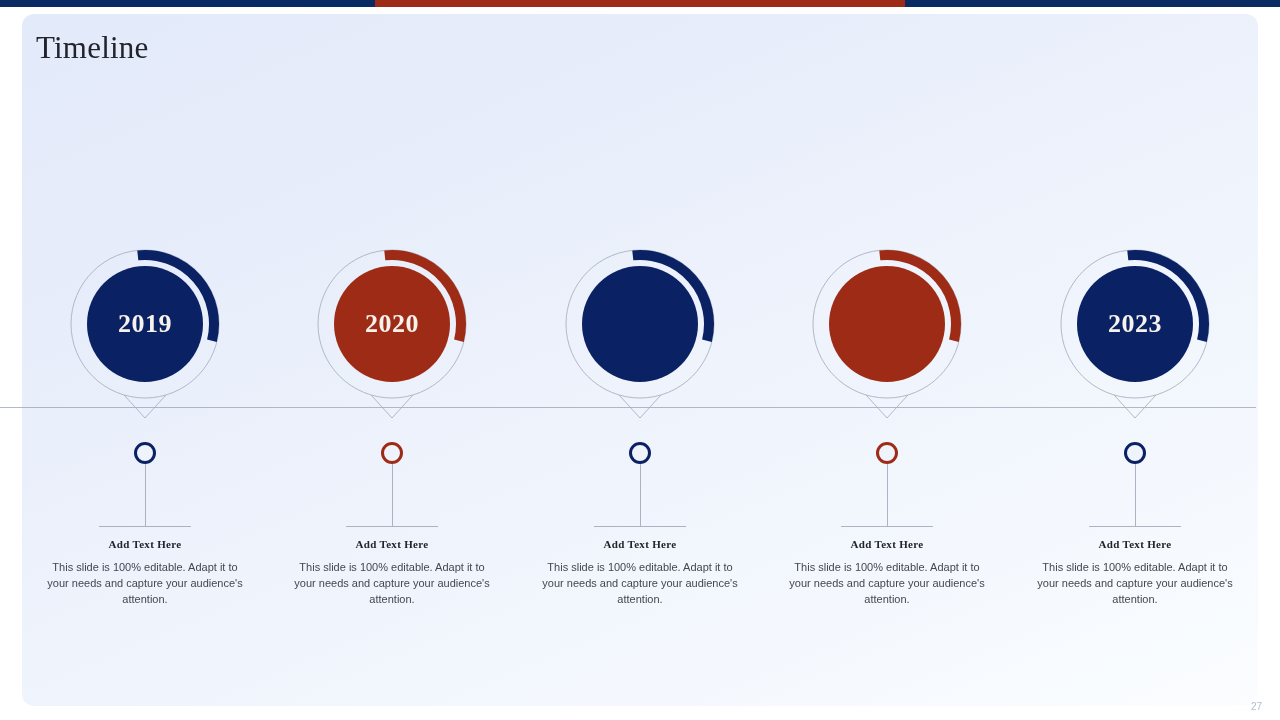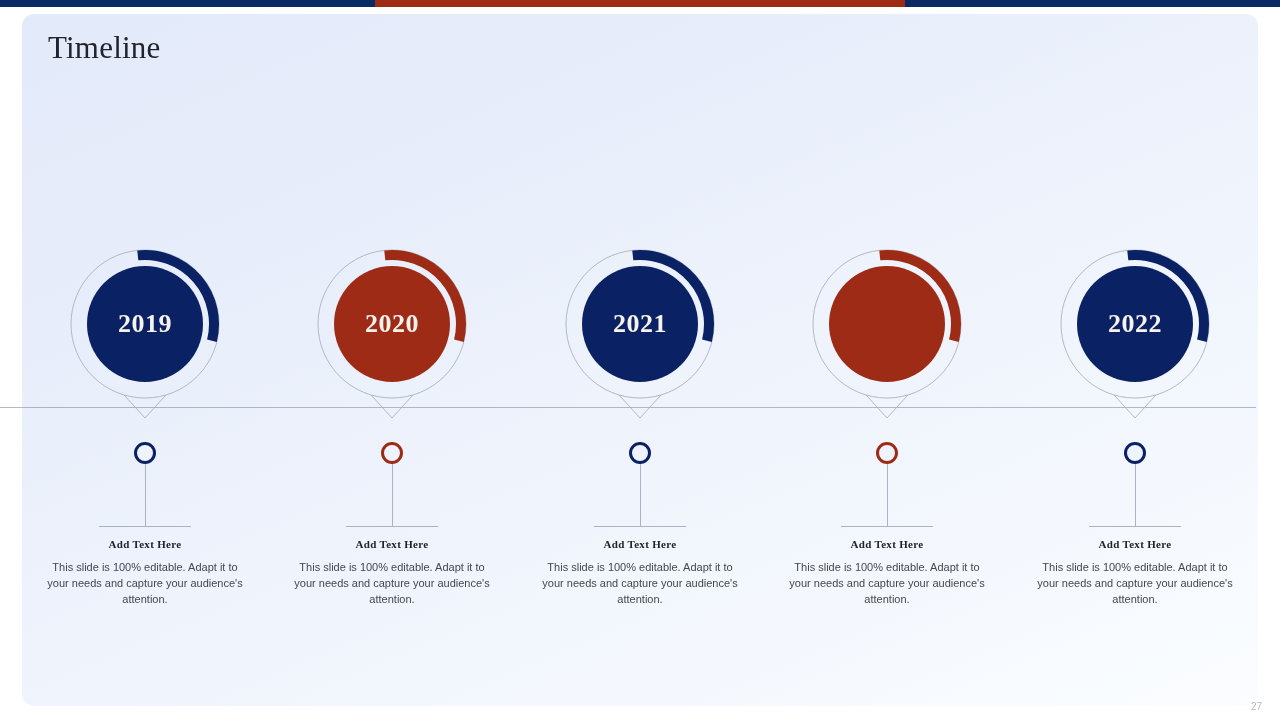--- a/index.html
+++ b/index.html
@@ -201,21 +201,21 @@
 
 <div id="slide">
 
   <div class="top-strip">
     <div class="strip-seg strip-left" style="background: rgb(10, 42, 99); width: 375px;"></div>
     <div class="strip-seg strip-mid" style="background: rgb(158, 43, 22); width: 530px;"></div>
     <div class="strip-seg strip-right" style="background: rgb(10, 42, 99); width: auto; flex: 1 1 auto;"></div>
   </div>
 
   <div class="card" style="background: linear-gradient(157deg, rgb(227, 234, 249) 0%, rgb(230, 236, 250) 22%, rgb(238, 243, 252) 52%, rgb(244, 248, 254) 78%, rgb(251, 253, 255) 100%);">
-    <div class="page-title" style="color: rgb(33, 36, 44); margin-left: 12px;">Timeline</div>
+    <div class="page-title" style="color: rgb(33, 36, 44);">Timeline</div>
   </div>
 
   <div class="axis-line" style="background: rgb(154, 163, 180);"></div>
 
   <div class="stage">
       <div class="node" style="left: 145px;">
         <div class="badge">
           <svg width="164" height="184" viewBox="0 0 164 184">
             <circle cx="82" cy="82" r="74" fill="none" stroke="#a9b2c2" stroke-width="0.9"></circle>
             <path d="M 61 152.95773389842716 L 82 176 L 103 152.95773389842716" fill="none" stroke="#a9b2c2" stroke-width="0.9" stroke-linejoin="miter"></path>
@@ -251,21 +251,20 @@
         </div>
       </div>
       <div class="node" style="left: 640px;">
         <div class="badge">
           <svg width="164" height="184" viewBox="0 0 164 184">
             <circle cx="82" cy="82" r="74" fill="none" stroke="#a9b2c2" stroke-width="0.9"></circle>
             <path d="M 61 152.95773389842716 L 82 176 L 103 152.95773389842716" fill="none" stroke="#a9b2c2" stroke-width="0.9" stroke-linejoin="miter"></path>
             <path d="M 74.79 13.38 A 69 69 0 0 1 148.95 98.69" fill="none" stroke="#0a2164" stroke-width="10" stroke-linecap="butt"></path>
             <circle cx="82" cy="82" r="58" fill="#0a2164"></circle>
           </svg>
-          <div class="year-label" style="color: rgb(247, 243, 236);">2021</div>
         </div>
         <div class="marker" style="border-color: rgb(10, 33, 100);"></div>
         <div class="drop-line" style="background: rgb(154, 163, 180);"></div>
         <div class="caption-bar" style="background: rgb(154, 163, 180);"></div>
         <div class="caption">
           <div class="caption-title" style="color: rgb(33, 36, 44);">Add Text Here</div>
           <div class="caption-body" style="color: rgb(68, 71, 79);">This slide is 100% editable. Adapt it to your needs and capture your audience's attention.</div>
         </div>
       </div>
       <div class="node" style="left: 887px;">
@@ -286,21 +285,21 @@
         </div>
       </div>
       <div class="node" style="left: 1135px;">
         <div class="badge">
           <svg width="164" height="184" viewBox="0 0 164 184">
             <circle cx="82" cy="82" r="74" fill="none" stroke="#a9b2c2" stroke-width="0.9"></circle>
             <path d="M 61 152.95773389842716 L 82 176 L 103 152.95773389842716" fill="none" stroke="#a9b2c2" stroke-width="0.9" stroke-linejoin="miter"></path>
             <path d="M 74.79 13.38 A 69 69 0 0 1 148.95 98.69" fill="none" stroke="#0a2164" stroke-width="10" stroke-linecap="butt"></path>
             <circle cx="82" cy="82" r="58" fill="#0a2164"></circle>
           </svg>
-          <div class="year-label" style="color: rgb(247, 243, 236);">2022</div>
+          <div class="year-label" style="color: rgb(247, 243, 236);">2023</div>
         </div>
         <div class="marker" style="border-color: rgb(10, 33, 100);"></div>
         <div class="drop-line" style="background: rgb(154, 163, 180);"></div>
         <div class="caption-bar" style="background: rgb(154, 163, 180);"></div>
         <div class="caption">
           <div class="caption-title" style="color: rgb(33, 36, 44);">Add Text Here</div>
           <div class="caption-body" style="color: rgb(68, 71, 79);">This slide is 100% editable. Adapt it to your needs and capture your audience's attention.</div>
         </div>
       </div>
     </div>

